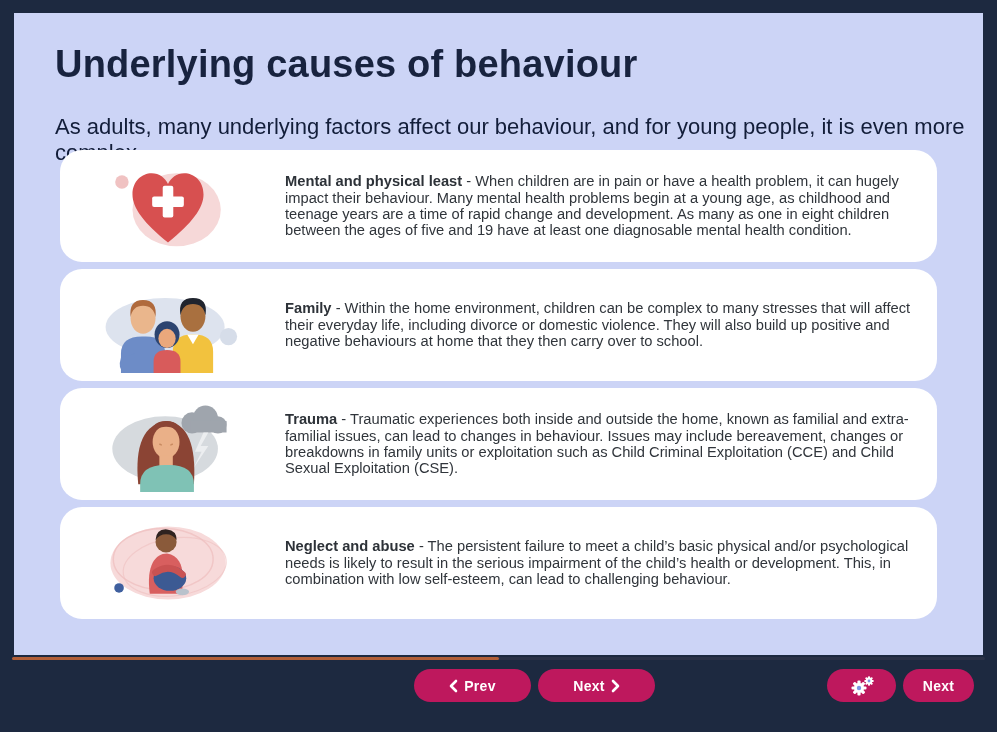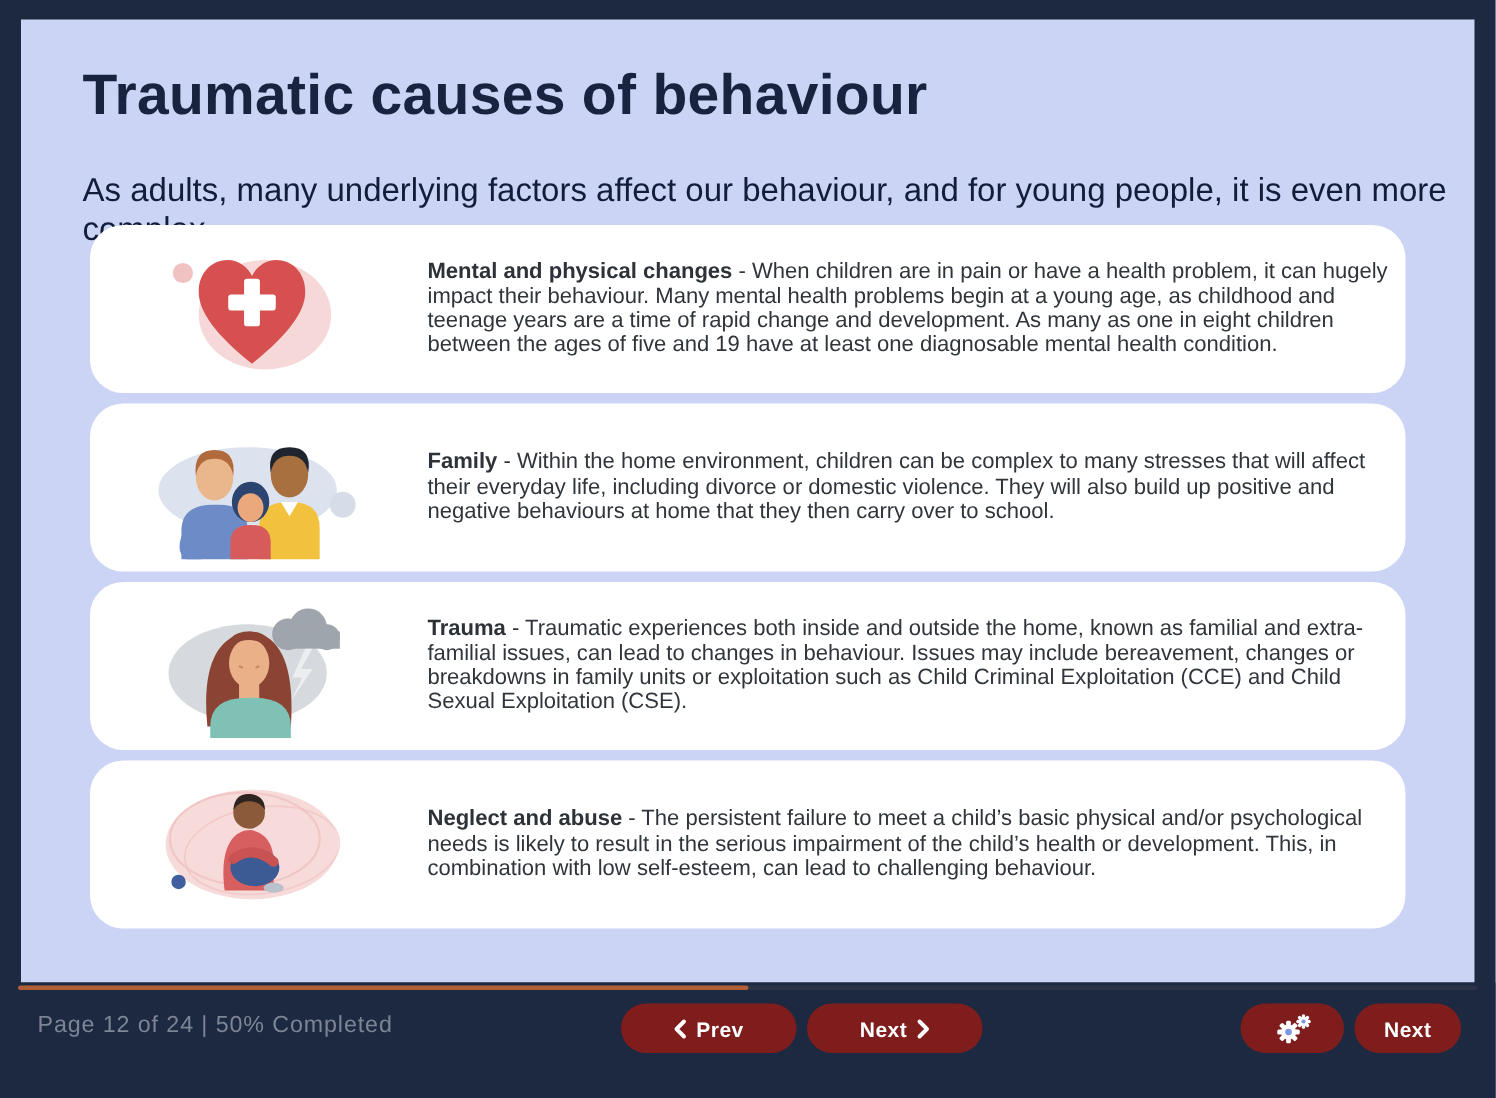--- a/index.html
+++ b/index.html
@@ -85,21 +85,21 @@
     position: absolute;
     left: 25px; top: 20px;
     color: #7c8496;
     font-size: 15.5px;
     letter-spacing: 0.6px;
   }
   .btn {
     position: absolute;
     top: 14px;
     height: 33px;
-    background: #7f1d1d;
+    background: #be185d;
     border: none;
     border-radius: 17px;
     color: #ffffff;
     font-family: "Liberation Sans", sans-serif;
     font-size: 14px;
     font-weight: bold;
     display: flex;
     align-items: center;
     justify-content: center;
     gap: 6px;
@@ -109,37 +109,37 @@
   .btn-prev { left: 414px; width: 117px; }
   .btn-next { left: 538px; width: 117px; }
   .btn-settings { left: 827px; width: 69px; }
   .btn-exit { left: 903px; width: 71px; }
   .chev { display: block; }
 </style>
 </head>
 <body>
 
 <div class="slide">
-  <h1 class="slide-title">Traumatic causes of behaviour</h1>
+  <h1 class="slide-title">Underlying causes of behaviour</h1>
   <p class="slide-subtitle">As adults, many underlying factors affect our behaviour, and for young people, it is even more complex.</p>
 
   <div class="cards">
 
     <div class="card">
       <div class="card-icon">
         <svg width="130" height="96" viewBox="0 0 130 100">
           <ellipse cx="74" cy="54" rx="46" ry="38" fill="#f6d8d8"></ellipse>
           <circle cx="17" cy="25" r="7" fill="#f0c2c2"></circle>
           <path d="M65 88 C 40 68, 28 52, 28 38 C 28 24, 38 16, 48 16 C 56 16, 62 21, 65 27 C 68 21, 74 16, 82 16 C 92 16, 102 24, 102 38 C 102 52, 90 68, 65 88 Z" fill="#d75050"></path>
           <rect x="59.5" y="29" width="11" height="33" rx="2" fill="#ffffff"></rect>
           <rect x="48.5" y="40" width="33" height="11" rx="2" fill="#ffffff"></rect>
         </svg>
       </div>
       <p class="card-text">
-        <b>Mental and physical changes</b>
+        <b>Mental and physical least</b>
         <span>- When children are in pain or have a health problem, it can hugely impact their behaviour. Many mental health problems begin at a young age, as childhood and teenage years are a time of rapid change and development. As many as one in eight children between the ages of five and 19 have at least one diagnosable mental health condition.</span>
       </p>
     </div>
 
     <div class="card">
       <div class="card-icon">
         <svg width="150" height="96" viewBox="0 0 150 100">
           <ellipse cx="72" cy="52" rx="62" ry="30" fill="#dde3ee"></ellipse>
           <circle cx="138" cy="62" r="9" fill="#d6dde9"></circle>
 
@@ -213,21 +213,20 @@
       </p>
     </div>
 
   </div>
 </div>
 
 <div class="footer">
   <div class="progress-track">
     <div class="progress-fill" style="width: 50%;"></div>
   </div>
-  <div class="page-status">Page 12 of 24 | 50% Completed</div>
 
   <button class="btn btn-prev">
     <svg class="chev" width="9" height="14" viewBox="0 0 9 14">
       <polyline points="7,2 2,7 7,12" fill="none" stroke="#ffffff" stroke-width="2.6" stroke-linecap="round" stroke-linejoin="round"></polyline>
     </svg>
     <span>Prev</span>
   </button>
 
   <button class="btn btn-next">
     <span>Next</span>

